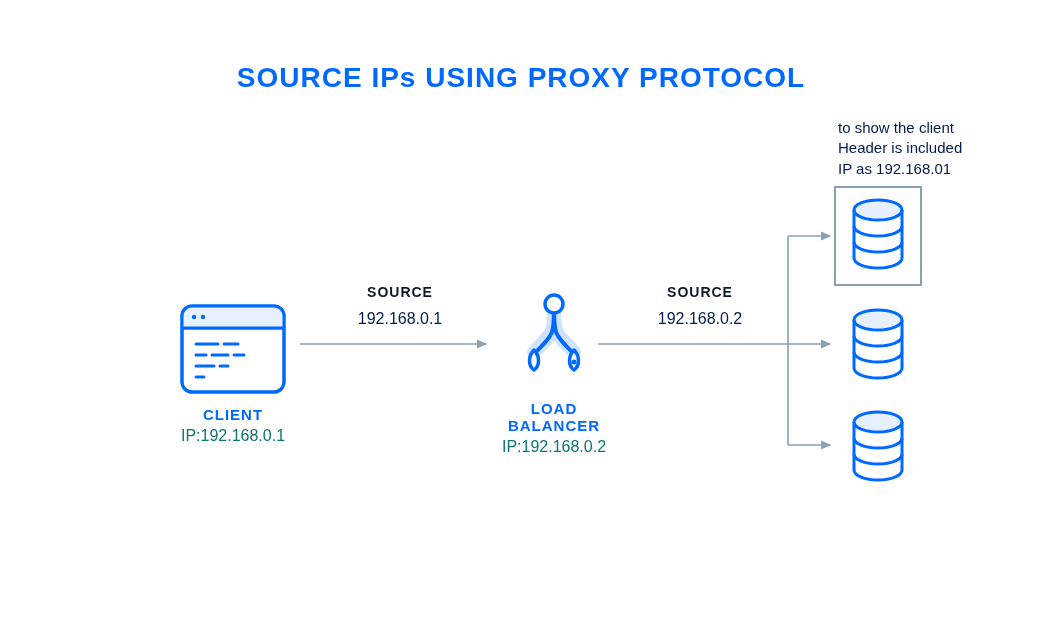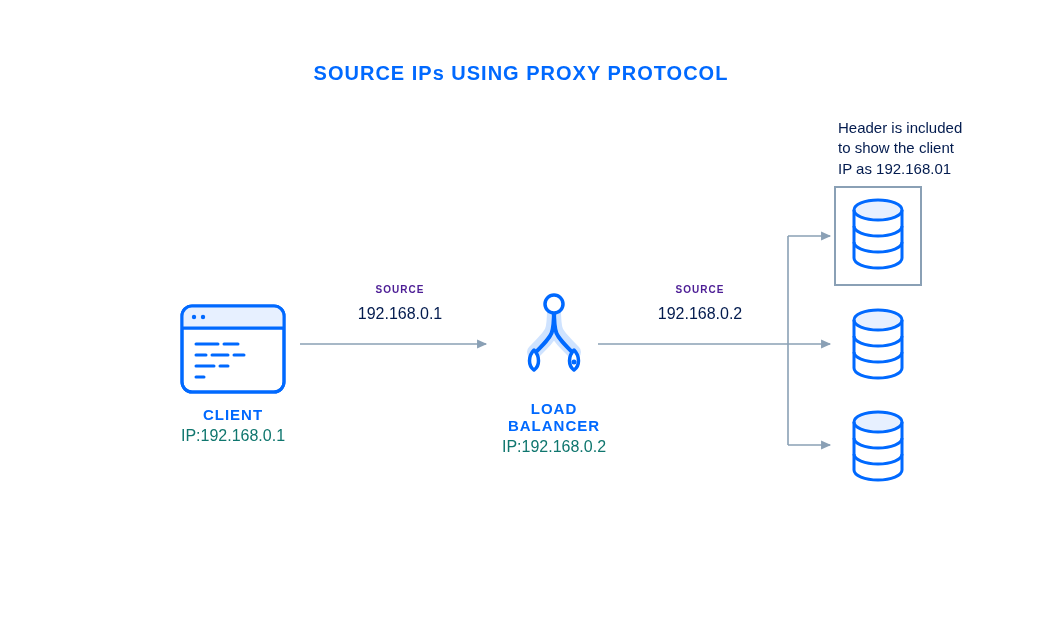--- a/index.html
+++ b/index.html
@@ -7,21 +7,21 @@
     margin: 0;
     width: 1042px;
     height: 626px;
     background: #ffffff;
     font-family: -apple-system, BlinkMacSystemFont, "Segoe UI", Helvetica, Arial, sans-serif;
     color: #031b4e;
     position: relative;
   }
   .title {
     text-align: center;
-    font-size: 20px;
+    font-size: 28px;
     font-weight: 700;
     letter-spacing: 1px;
     color: #0069ff;
     padding-top: 62px;
   }
   .stage {
     position: absolute;
     left: 0;
     top: 0;
     width: 1042px;
@@ -41,24 +41,24 @@
   .node-sub {
     font-size: 16px;
     color: #0f766e;
     margin-top: 4px;
   }
   .edge-label {
     position: absolute;
     text-align: center;
   }
   .edge-label .s {
-    font-size: 10px;
+    font-size: 14px;
     font-weight: 700;
     letter-spacing: 1px;
-    color: #4c1d95;
+    color: #0f172a;
   }
   .edge-label .v {
     font-size: 16px;
     color: #031b4e;
     margin-top: 10px;
   }
   .annotation {
     position: absolute;
     font-size: 15px;
     color: #031b4e;
@@ -149,22 +149,22 @@
     <div class="s">SOURCE</div>
     <div class="v">192.168.0.1</div>
   </div>
 
   <div class="edge-label" style="left:620px; top:284px; width:160px;">
     <div class="s">SOURCE</div>
     <div class="v">192.168.0.2</div>
   </div>
 
   <div class="annotation" style="left:838px; top:118px;">
+    <div>to show the client</div>
     <div>Header is included</div>
-    <div>to show the client</div>
     <div>IP as 192.168.01</div>
   </div>
 
   <div class="db-box" style="left:834px; top:186px;">
     <svg width="60" height="76" viewBox="0 0 60 76">
       <ellipse cx="30" cy="12" rx="24" ry="10" fill="#e7f0ff" stroke="#0069ff" stroke-width="3"></ellipse>
       <path d="M6 12 V60 a24 10 0 0 0 48 0 V12" fill="none" stroke="#0069ff" stroke-width="3"></path>
       <path d="M6 28 a24 10 0 0 0 48 0" fill="none" stroke="#0069ff" stroke-width="3"></path>
       <path d="M6 44 a24 10 0 0 0 48 0" fill="none" stroke="#0069ff" stroke-width="3"></path>
     </svg>

